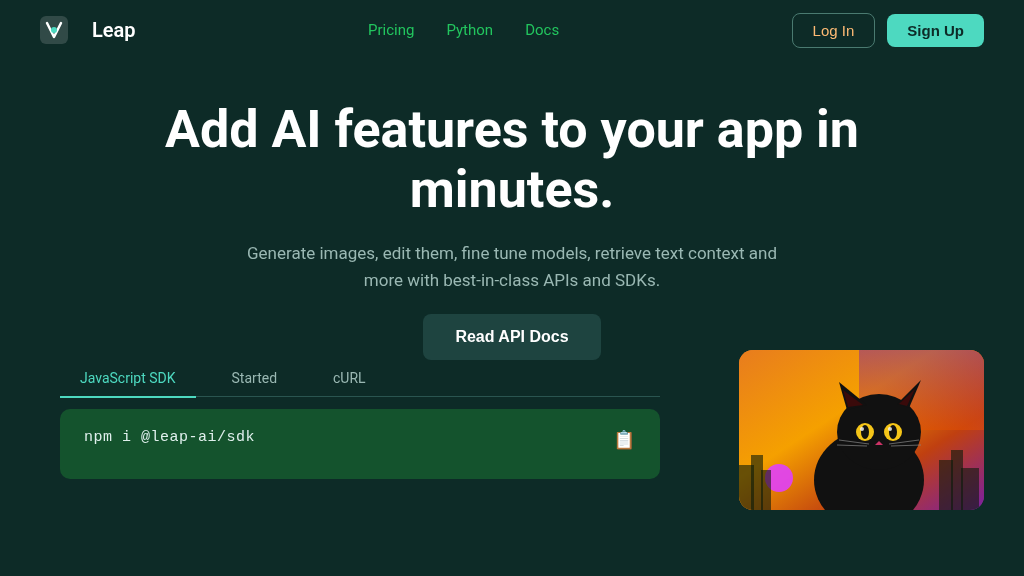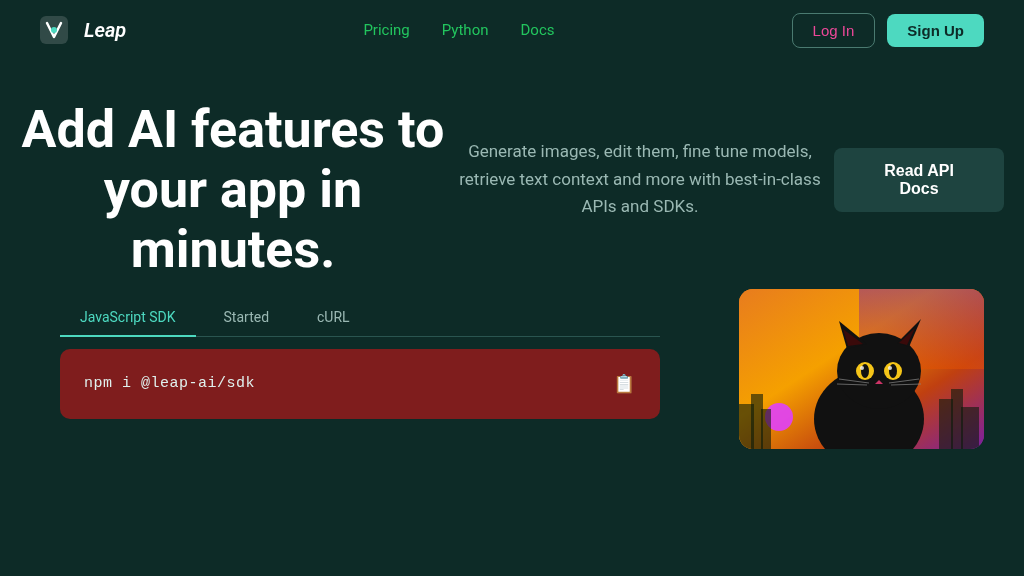--- a/index.html
+++ b/index.html
@@ -25,23 +25,22 @@
       padding: 0 40px;
       height: 60px;
       background-color: #0d2b27;
       position: relative;
       z-index: 10;
     }
 
     .navbar-logo {
       display: flex;
       align-items: center;
-      gap: 16px;
-      cursor: pointer;
-      font-style: italic;
+      gap: 24px;
+      cursor: pointer;
     }
 
     .logo-icon {
       width: 28px;
       height: 28px;
     }
 
     .logo-text {
       font-size: 20px;
       font-weight: 600;
@@ -65,65 +64,65 @@
       display: flex;
       align-items: center;
       gap: 12px;
     }
 
     .btn-login {
       padding: 8px 20px;
       background: transparent;
       border: 1.5px solid #4a7a70;
       border-radius: 8px;
-      color: #ec4899;
+      color: #fdba74;
       font-size: 15px;
       cursor: pointer;
     }
 
     .btn-signup {
       padding: 8px 20px;
       background: #4dd9c0;
       border: none;
       border-radius: 8px;
       color: #0d2b27;
       font-size: 15px;
       font-weight: 600;
       cursor: pointer;
     }
 
     
     .hero {
       display: flex;
+      flex-direction: column;
       align-items: center;
       padding: 40px 20px 0;
       text-align: center;
     }
 
     .hero-title {
       font-size: 52px;
       font-weight: 700;
       line-height: 1.15;
       color: #ffffff;
       max-width: 700px;
       margin-bottom: 20px;
     }
 
     .hero-subtitle {
       font-size: 17px;
       color: #9ab8b3;
       max-width: 560px;
       line-height: 1.6;
-      margin-bottom: 41px;
+      margin-bottom: 20px;
     }
 
     .hero-buttons {
       display: flex;
       gap: 32px;
-      margin-bottom: 40px;
     }
 
     .btn-docs {
       padding: 14px 32px;
       background: #1e4440;
       border: none;
       border-radius: 8px;
       color: #ffffff;
       font-size: 16px;
       font-weight: 600;
@@ -151,46 +150,45 @@
       position: relative;
     }
 
     .code-panel {
       flex: 1;
       max-width: 600px;
     }
 
     .code-tabs {
       display: flex;
-      gap: 8px;
+      gap: 16px;
       margin-bottom: 0;
       border-bottom: 1.5px solid #2a5550;
     }
 
     .code-tab {
       padding: 10px 20px;
       font-size: 14px;
       cursor: pointer;
       color: #9ab8b3;
       border-bottom: 2px solid transparent;
       margin-bottom: -1.5px;
     }
 
     .code-tab.active {
       color: #4dd9c0;
       border-bottom: 2px solid #4dd9c0;
     }
 
     .code-box {
-      background: #7f1d1d;
+      background: #14532d;
       border-radius: 10px;
       padding: 20px 24px;
       margin-top: 12px;
       display: flex;
-      align-items: center;
       justify-content: space-between;
       min-height: 70px;
     }
 
     .code-text {
       font-family: 'Courier New', Courier, monospace;
       font-size: 15px;
       color: #e0f0ed;
       letter-spacing: 0.5px;
     }

